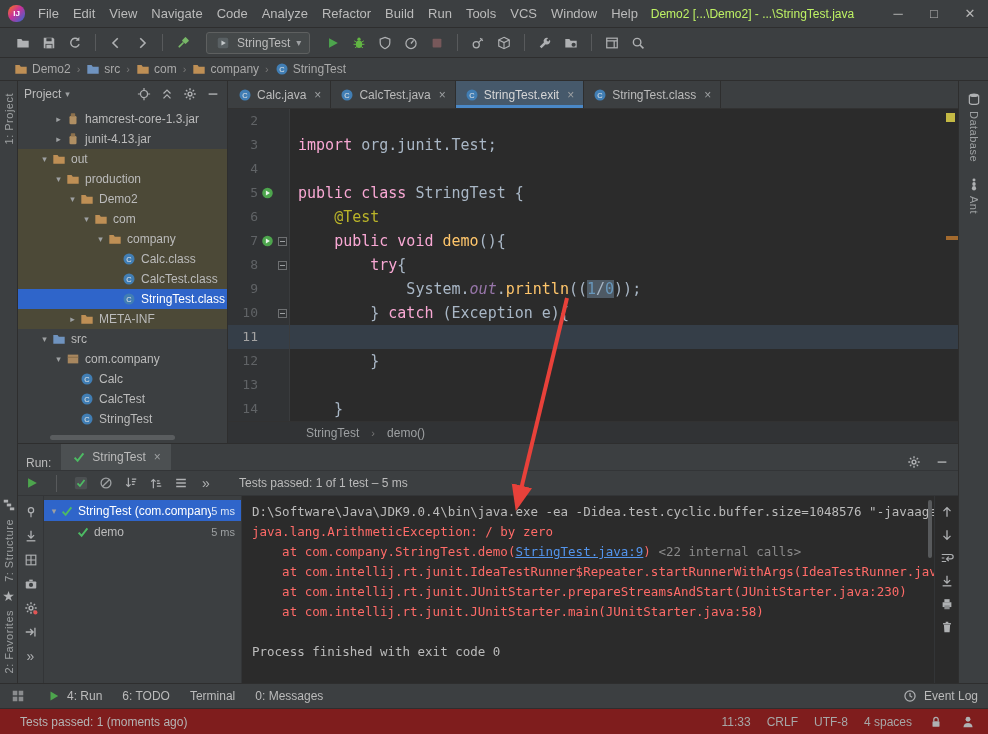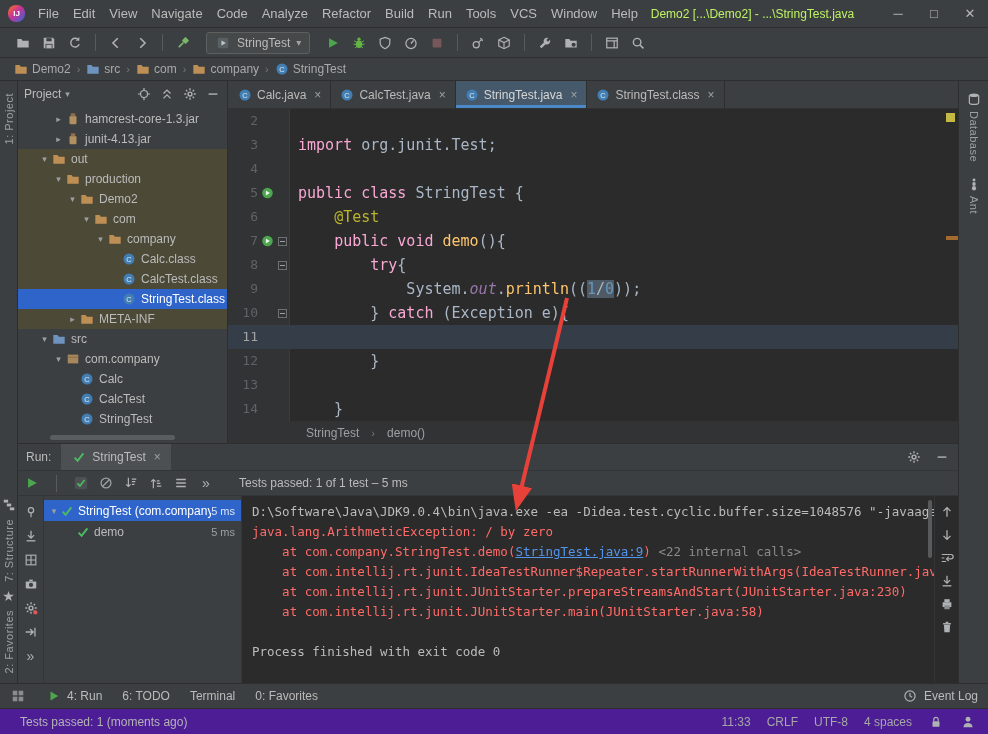--- a/index.html
+++ b/index.html
@@ -78,21 +78,21 @@
   .lcontent{white-space:pre;padding-left:8px}
   .tk-kw{color:#f9a8d4}.tk-pl{color:#A9B7C6}.tk-ann{color:#BBB529}.tk-fn{color:#FFC66B}
   .tk-fd{color:#9876AA;font-style:italic}
   .tk-ns{color:#6897BB;background:#4E5A65}.tk-ss{color:#A9B7C6;background:#4E5A65}
   .editor-crumbs{height:22px;background:#313335;display:flex;align-items:center;padding-left:78px;font-size:12px;color:#9DA0A2;border-top:1px solid #323232;gap:6px}
   .mark-yellow{position:absolute;right:3px;top:32px;width:9px;height:9px;background:#C4B944}
   .mark-orange{position:absolute;right:0;top:155px;width:12px;height:4px;background:#A36A2E}
 
   
   .run-panel{height:240px;display:flex;flex-direction:column;background:#3C3F41;border-top:1px solid #2E2E2E}
-  .run-header{height:26px;display:flex;align-items:center;padding:0 8px;gap:10px;font-size:12px;color:#BBBBBB}
+  .run-header{height:26px;display:flex;align-items:flex-end;padding:0 8px;gap:10px;font-size:12px;color:#BBBBBB}
   .run-tab{display:flex;align-items:center;gap:5px;height:26px;padding:0 10px;background:#4C5052}
   .run-header-right{margin-left: auto;display:flex;gap:12px;align-items:center}
   .run-toolbar{height:26px;display:flex;align-items:center;gap:9px;padding-left:6px;border-top:1px solid #333537;border-bottom:1px solid #333537;font-size:12px;color:#BBBBBB}
   .run-toolbar .summary{margin-left:16px;color:#BBBBBB}
   .run-body{flex:1;display:flex;min-height:0}
   .run-side{width:26px;border-right:1px solid #333537;display:flex;flex-direction:column;align-items:center;padding-top:8px;gap:9px}
   .run-side .ic{width:15px;height:15px}
   .run-tree{width:198px;min-width:198px;border-right:1px solid #333537;padding-top:4px;font-size:12px}
   .rrow{height:21px;display:flex;align-items:center;padding:0 6px 0 4px;color:#BBBBBB;white-space:nowrap;overflow:hidden}
   .rrow.selected{background:#2F65CA;color:#fff}
@@ -105,21 +105,21 @@
   .cl{height:20px;white-space:pre}
   .cl-pl{color:#BBBBBB}.cl-err{color:#FF6B68}.cl-lnk{color:#5394EC;text-decoration:underline}.cl-mut{color:#8A8A8A}
   .cscroll{position:absolute;right:26px;top:4px;width:4px;height:58px;background:#585A5C;border-radius:2px}
   .console-tools{width:24px;display:flex;flex-direction:column;align-items:center;gap:8px;padding-top:8px;background:#2B2B2B;border-left:1px solid #333537}
   .console-tools .ic{width:15px;height:15px}
 
   
   .toolwindow-bar{height:25px;display:flex;align-items:center;background:#3C3F41;border-top:1px solid #2E2E2E;font-size:12px;color:#BBBBBB;padding:0 10px;gap:20px}
   .tw-item{display:flex;align-items:center;gap:5px}
   .tw-right{margin-left:auto;display:flex;align-items:center;gap:6px}
-  .statusbar{height:26px;display:flex;align-items:center;background:#4c1d95;border-top:1px solid #2E2E2E;font-size:12px;color:#B4B4B4;padding:0 12px;gap:10px}
+  .statusbar{height:26px;display:flex;align-items:center;background:#7f1d1d;border-top:1px solid #2E2E2E;font-size:12px;color:#B4B4B4;padding:0 12px;gap:10px}
   .sb-right{margin-left:auto;display:flex;gap:16px;align-items:center;color:#A7A7A7}
 
   
   #overlay{position:absolute;left:0;top:0;width:988px;height:734px;pointer-events:none;z-index:50}
 </style>
 </head>
 <body>
 
 <div id="app">
 
@@ -555,21 +555,21 @@
                 <span>CalcTest.java</span>
                 <span class="tclose">×</span>
               </div>
               <div class="tab active">
                 <span class="ic">
                   <svg viewBox="0 0 16 16" width="14" height="14">
                     <circle cx="8" cy="8" r="6.3" fill="#417EB4"></circle>
                     <text x="8" y="11" text-anchor="middle" font-size="8.5" font-family="Liberation Sans,sans-serif" fill="#E8E8E8">C</text>
                   </svg>
                 </span>
-                <span>StringTest.java</span>
+                <span>StringTest.exit</span>
                 <span class="tclose">×</span>
               </div>
               <div class="tab">
                 <span class="ic">
                   <svg viewBox="0 0 16 16" width="14" height="14">
                     <circle cx="8" cy="8" r="6.3" fill="#417EB4"></circle>
                     <text x="8" y="11" text-anchor="middle" font-size="8.5" font-family="Liberation Sans,sans-serif" fill="#E8E8E8">C</text>
                   </svg>
                 </span>
                 <span>StringTest.class</span>
@@ -935,21 +935,21 @@
           </span>
           <span>4: Run</span>
         </span>
         <span class="tw-item">
           <span>6: TODO</span>
         </span>
         <span class="tw-item">
           <span>Terminal</span>
         </span>
         <span class="tw-item">
-          <span>0: Favorites</span>
+          <span>0: Messages</span>
         </span>
       </span>
     <span class="tw-right">
       <span class="ic" id="eventlog-icon">
           <svg viewBox="0 0 16 16" width="14" height="14">
             <circle cx="8" cy="8" r="5.8" fill="none" stroke="#AFB1B3" stroke-width="1.4"></circle>
             <path d="M8 4.5V8l2.5 1.5" fill="none" stroke="#AFB1B3" stroke-width="1.4"></path>
           </svg>
         </span>
       <span>Event Log</span>

